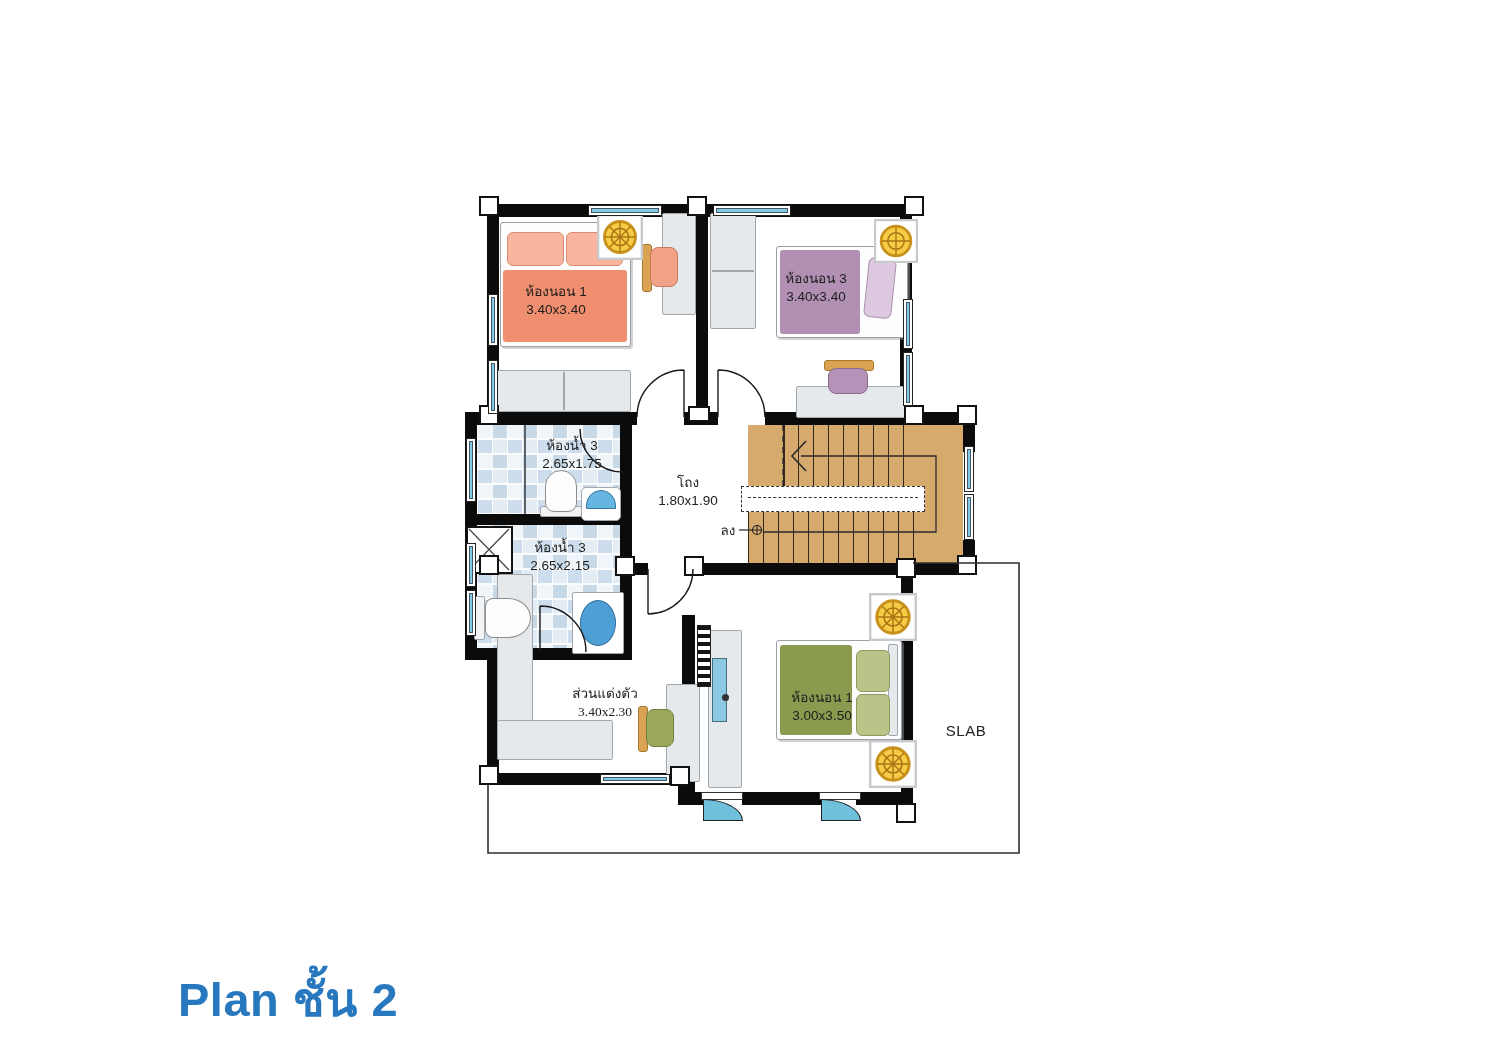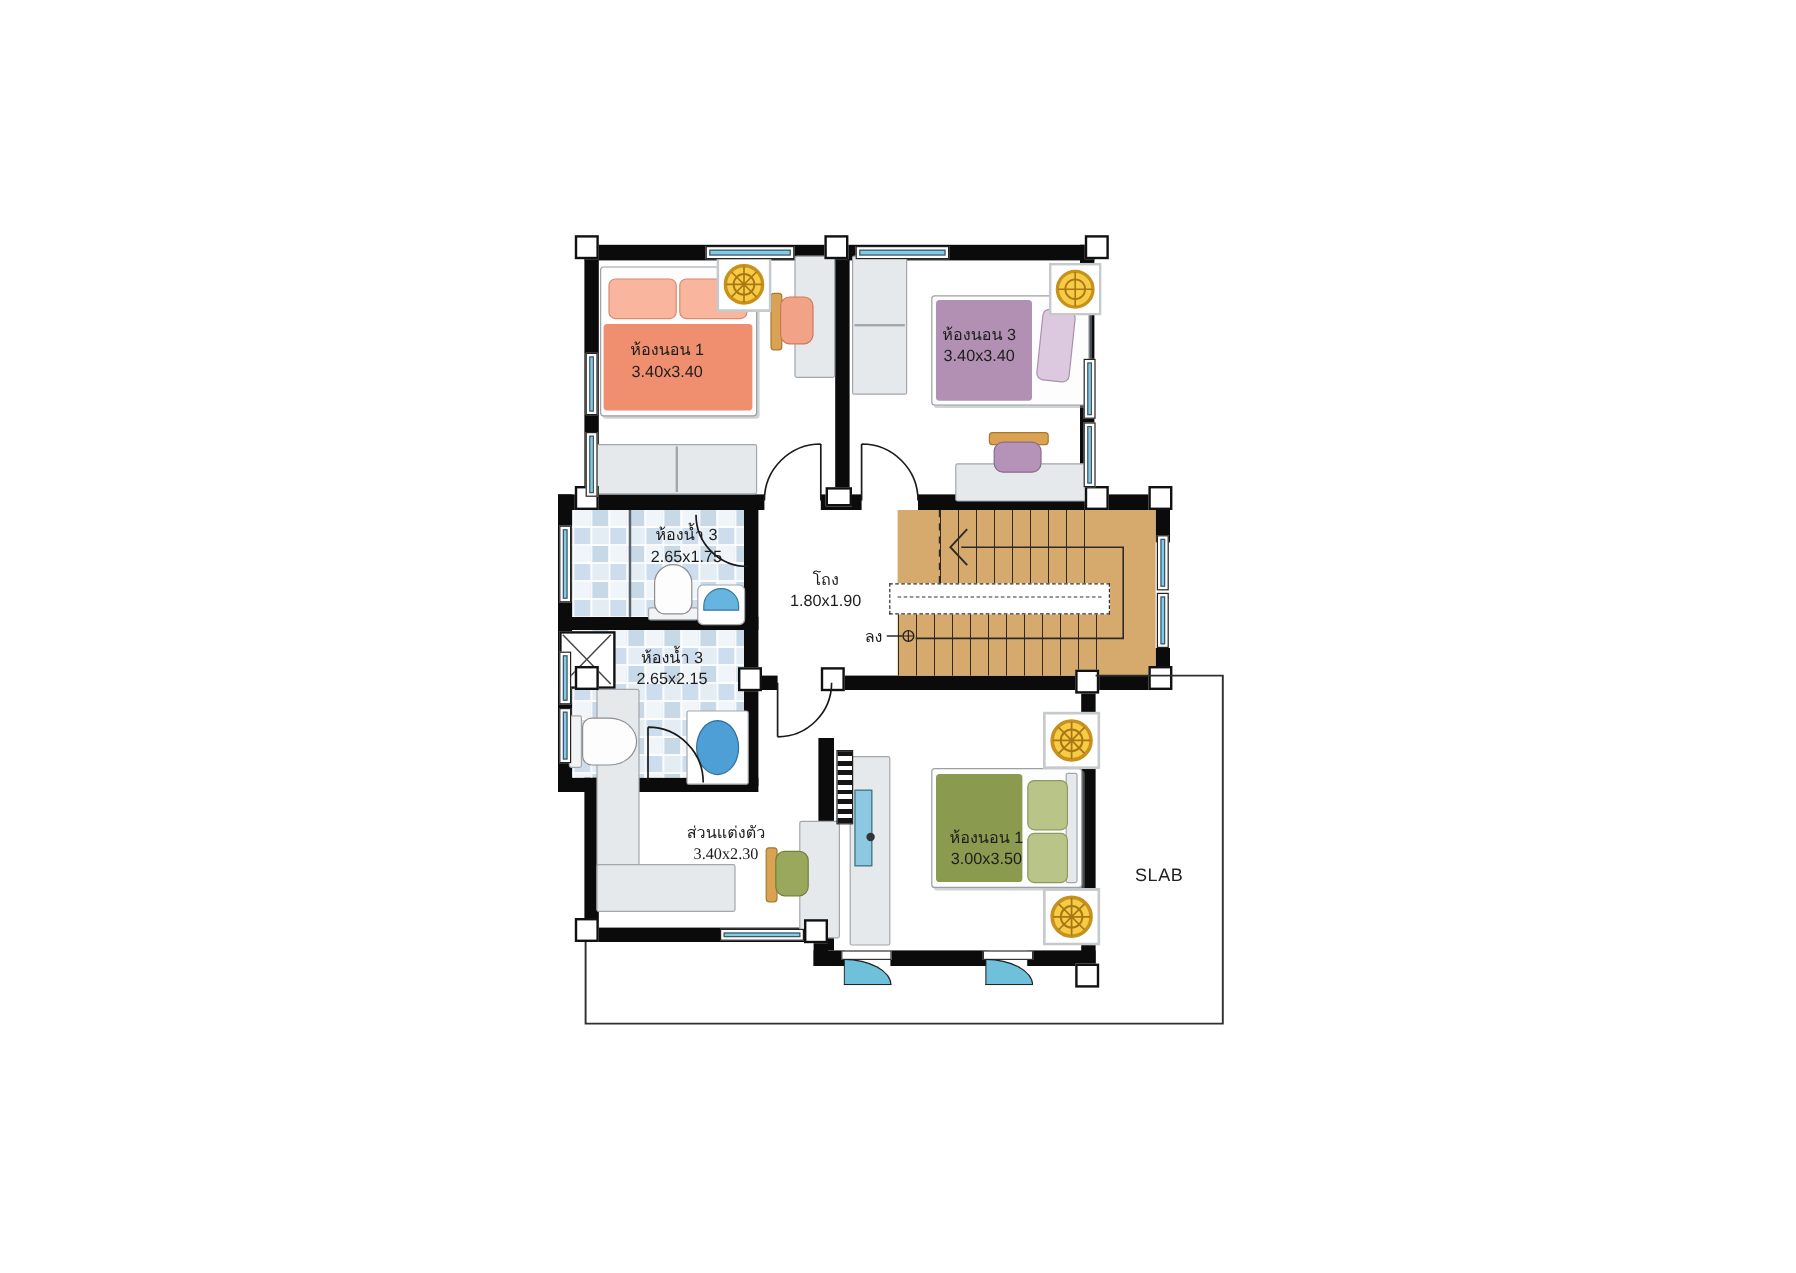--- a/index.html
+++ b/index.html
@@ -281,14 +281,15 @@
   <div class="rlabel" style="left:605px;top:703px;font-family:Liberation Serif, serif;">
     <span>ส่วนแต่งตัว</span>
     <span>3.40x2.30</span>
   </div>
   <div class="rlabel" style="left:822px;top:707px;">
     <span>ห้องนอน 1</span>
     <span>3.00x3.50</span>
   </div>
   <div class="slab-label" style="left:966px;top:706px;">SLAB</div>
 
+  <div class="title" style="left:178px;top:962px;">Plan ชั้น 2</div>
 
 </div>
 
 </body></html>

